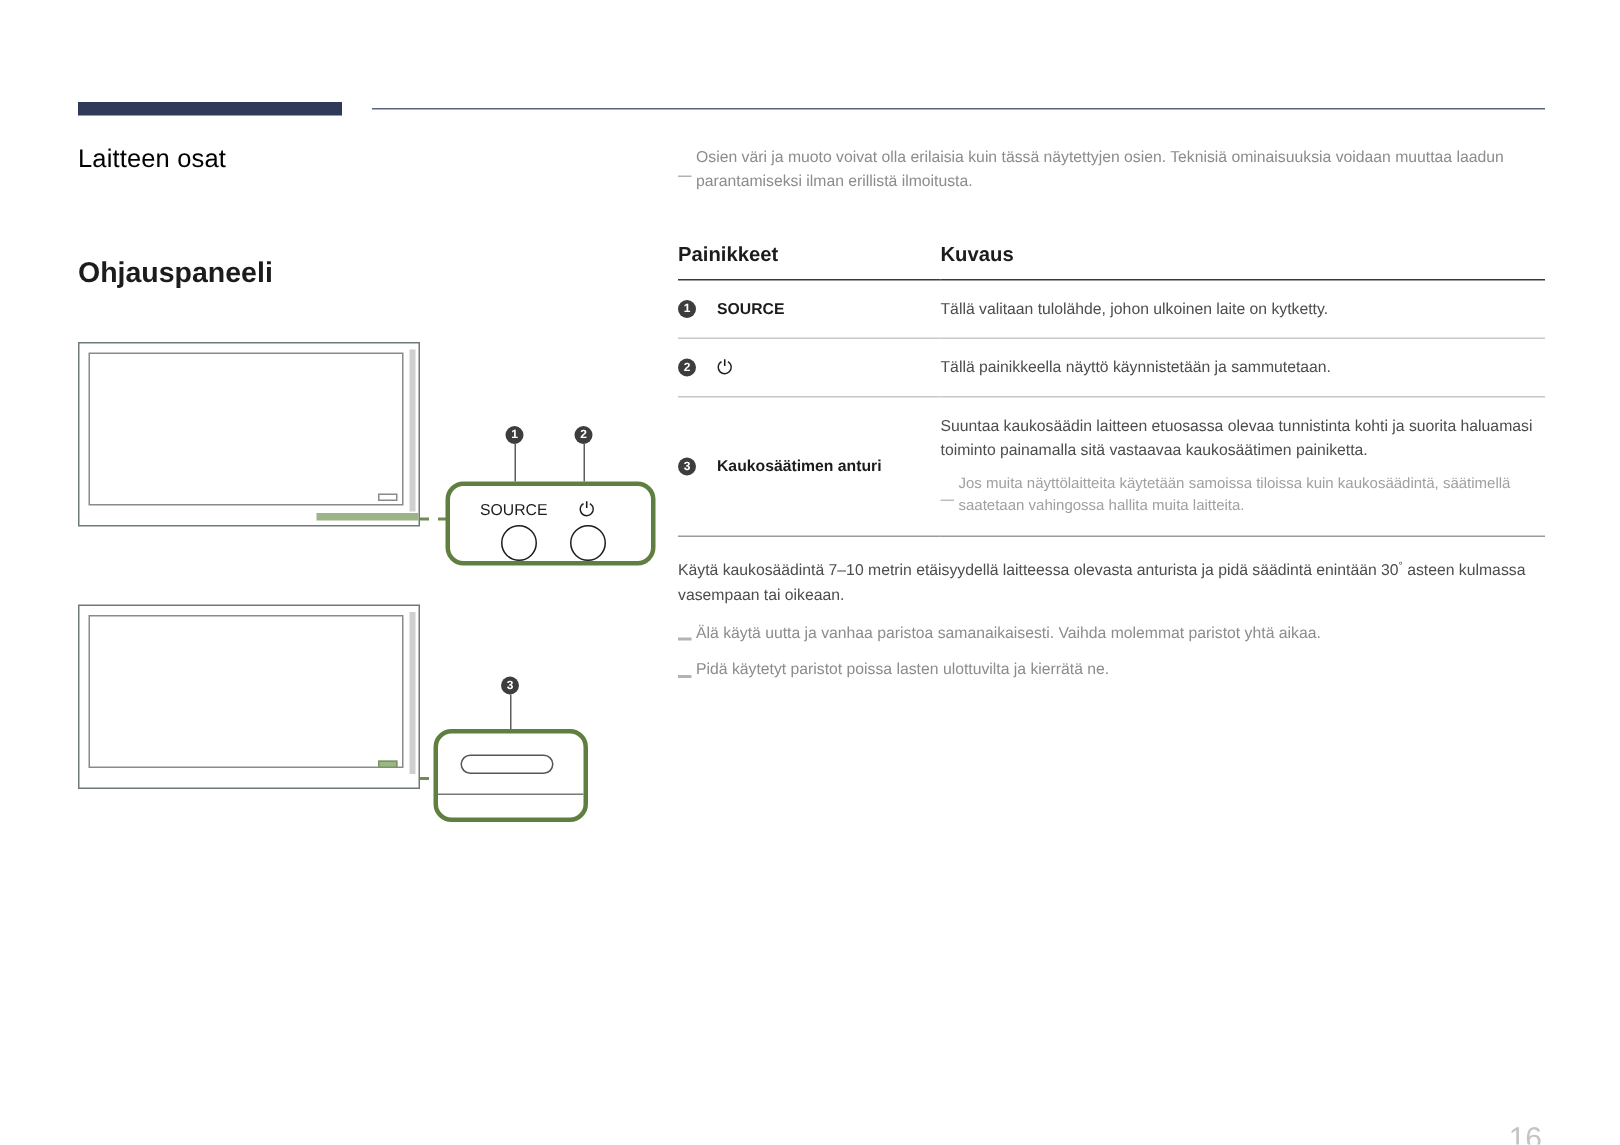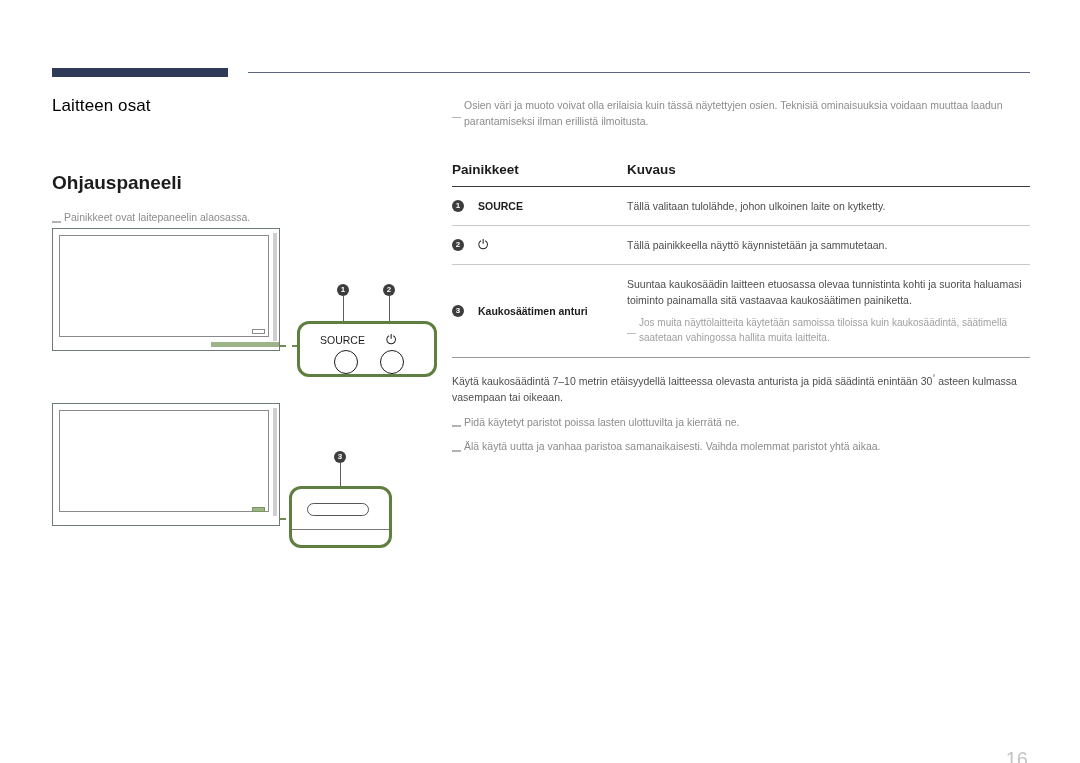--- a/index.html
+++ b/index.html
@@ -323,24 +323,20 @@
 <body>
 
 <div id="header-rule">
   <div class="bar-thick"></div>
   <div class="bar-thin"></div>
 </div>
 
 <div id="left-col">
   <h1 id="page-title">Laitteen osat</h1>
   <h2 id="section-heading">Ohjauspaneeli</h2>
-  <div id="panel-note" class="note">
-    <span class="dash"></span>
-    <span class="note-text">Painikkeet ovat laitepaneelin alaosassa.</span>
-  </div>
 </div>
 
 <div id="illustration">
 
   <div id="monitor-top" class="monitor">
     <div class="bezel-shadow"></div>
     <div class="screen"></div>
     <div class="chip" style="right:14px; bottom:16px;"></div>
     <div class="edge-strip" style="left:158px; bottom:3px; width:68px;"></div>
   </div>
@@ -430,22 +426,22 @@
         </td>
       </tr>
     </tbody>
   </table>
 
   <div id="closing-block">
     <p id="closing-para"><span>Käytä kaukosäädintä 7–10 metrin etäisyydellä laitteessa olevasta anturista ja pidä säädintä enintään 30</span><sup>°</sup><span> asteen kulmassa vasempaan tai oikeaan.</span></p>
 
     <div class="note">
       <span class="dash"></span>
-      <span class="note-text">Pidä käytetyt paristot poissa lasten ulottuvilta ja kierrätä ne.</span>
+      <span class="note-text">Älä käytä uutta ja vanhaa paristoa samanaikaisesti. Vaihda molemmat paristot yhtä aikaa.</span>
     </div>
     <div class="note">
       <span class="dash"></span>
-      <span class="note-text">Älä käytä uutta ja vanhaa paristoa samanaikaisesti. Vaihda molemmat paristot yhtä aikaa.</span>
+      <span class="note-text">Pidä käytetyt paristot poissa lasten ulottuvilta ja kierrätä ne.</span>
     </div>
   </div>
 </div>
 
 <div id="page-number">16</div>
 
 </body></html>

